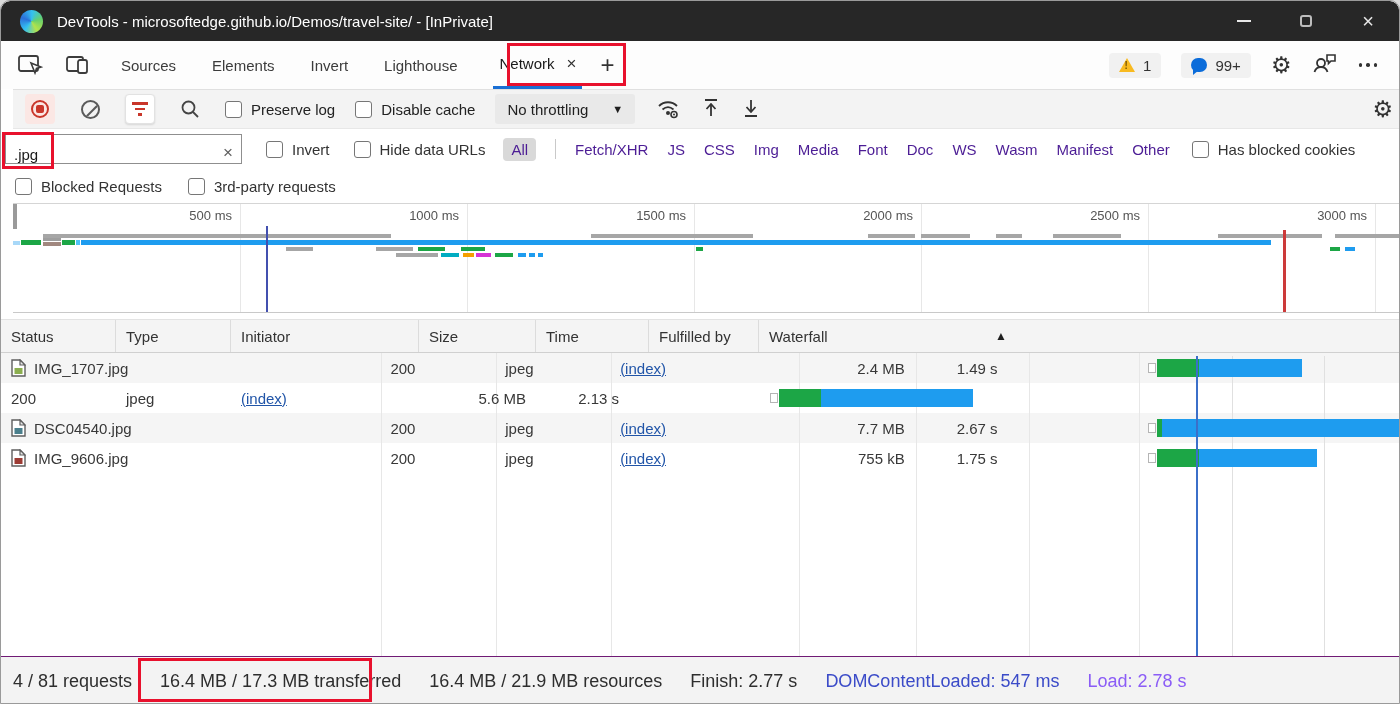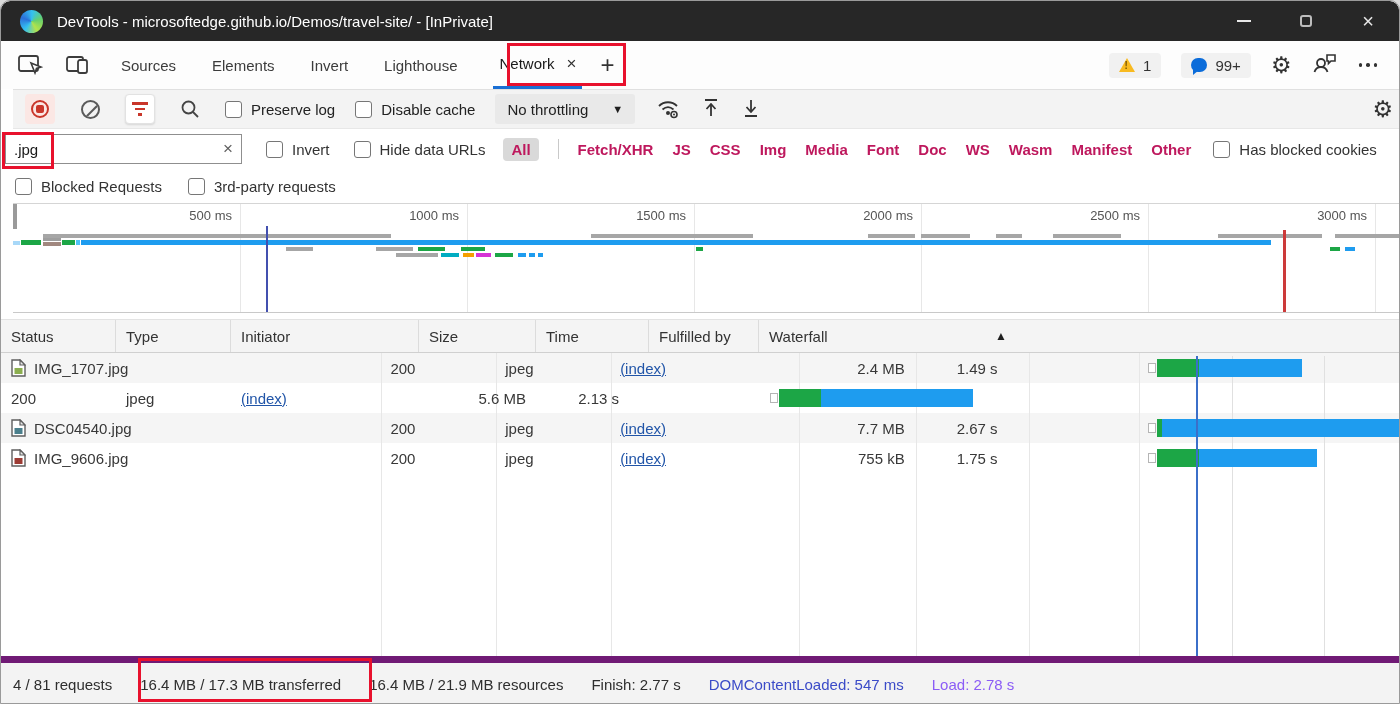--- a/index.html
+++ b/index.html
@@ -63,26 +63,26 @@
   .checkbox { width:17px; height:17px; border:1.6px solid #767676; border-radius:3px; background:#fff; flex:none; }
   .dropdown { display:flex; align-items:center; gap:24px; background:#e9e9e9; border-radius:3px;
               height:30px; padding:0 12px; color:#1f1f1f; }
   .dropdown .caret { font-size:11px; }
   .toolbar-right { margin-left:auto; padding-right:18px; }
 
   
   .filter1 { position:absolute; left:0; top:128px; width:100%; height:40px; background:#fff;
              display:flex; align-items:center; font-size:15px; color:#333; }
   .filter-input { position:relative; width:237px; height:30px; border:1px solid #8f8f8f; background:#fff;
-                  margin-left:4px; display:flex; align-items:center; }
+                  margin-left:4px; display:flex; align-items:flex-end; }
   .filter-input .fval { padding-left:8px; font-size:15px; color:#1a1a1a; }
   .filter-input .fclear { position:absolute; right:8px; color:#5f5f5f; font-size:17px; }
   .filter1 .check-item { margin-left:24px; }
   .type-list { display:flex; align-items:center; gap:19px; margin-left:18px; }
-  .ftype { color:#be185d;font-weight:bold; }
+  .ftype { color:#4c1d95; }
   .ftype.selected { background:#d9d9d9; border-radius:4px; padding:3px 8px; }
   .type-sep { width:1px; height:20px; background:#c9c9c9; }
   .filter2 { position:absolute; left:0; top:168px; width:100%; height:34px; background:#fff;
              display:flex; align-items:center; gap:26px; padding-left:14px; font-size:15px; color:#333; }
 
   
   .overview { position:absolute; left:12px; top:202px; width:100%; height:110px; background:#fff;
               border-top:1px solid #d5d5d5; border-bottom:1px solid #c9c9c9; overflow:hidden; }
   .ov-grid { position:absolute; top:0; bottom:0; width:1px; background:#e7e7e7; }
   .ov-tick { position:absolute; top:4px; width:84px; text-align:right; font-size:13px; color:#545454; }
@@ -109,22 +109,22 @@
   .td.num { justify-content:flex-end; padding-right:10px; padding-left:0; }
   .td.time { justify-content:flex-end; padding-right:30px; padding-left:0; }
   .td .file-icon { margin-right:8px; flex:none; }
   .td a.initiator { color:#2155a8; text-decoration:underline; }
   .td.waterfall { padding:0; }
   .wf-queue { position:absolute; top:10px; width:8px; height:10px; border:1px solid #b5b5b5; background:#fff; z-index:2; }
   .wf-bar { position:absolute; top:6px; height:18px; z-index:3; }
 
   
   .statusbar { position:absolute; left:0; top:655px; width:100%; height:49px; background:#f3f3f3;
-               border-top:7px solid #701a75; display:flex; align-items:center; gap:28px;
-               padding-left:12px; font-size:15px; color:#2e2e2e; }
+               border-top:1px solid #701a75; display:flex; align-items:center; gap:28px;
+               padding-left:12px; font-size:18px; color:#2e2e2e; }
   .sb-dcl { color:#3b4bc8; }
   .sb-load { color:#8b5cf6; }
 
   
   .redbox { position:absolute; border:3px solid #e8112d; z-index:50; pointer-events:none; }
 </style>
 </head>
 <body>
 
 <div class="window">

